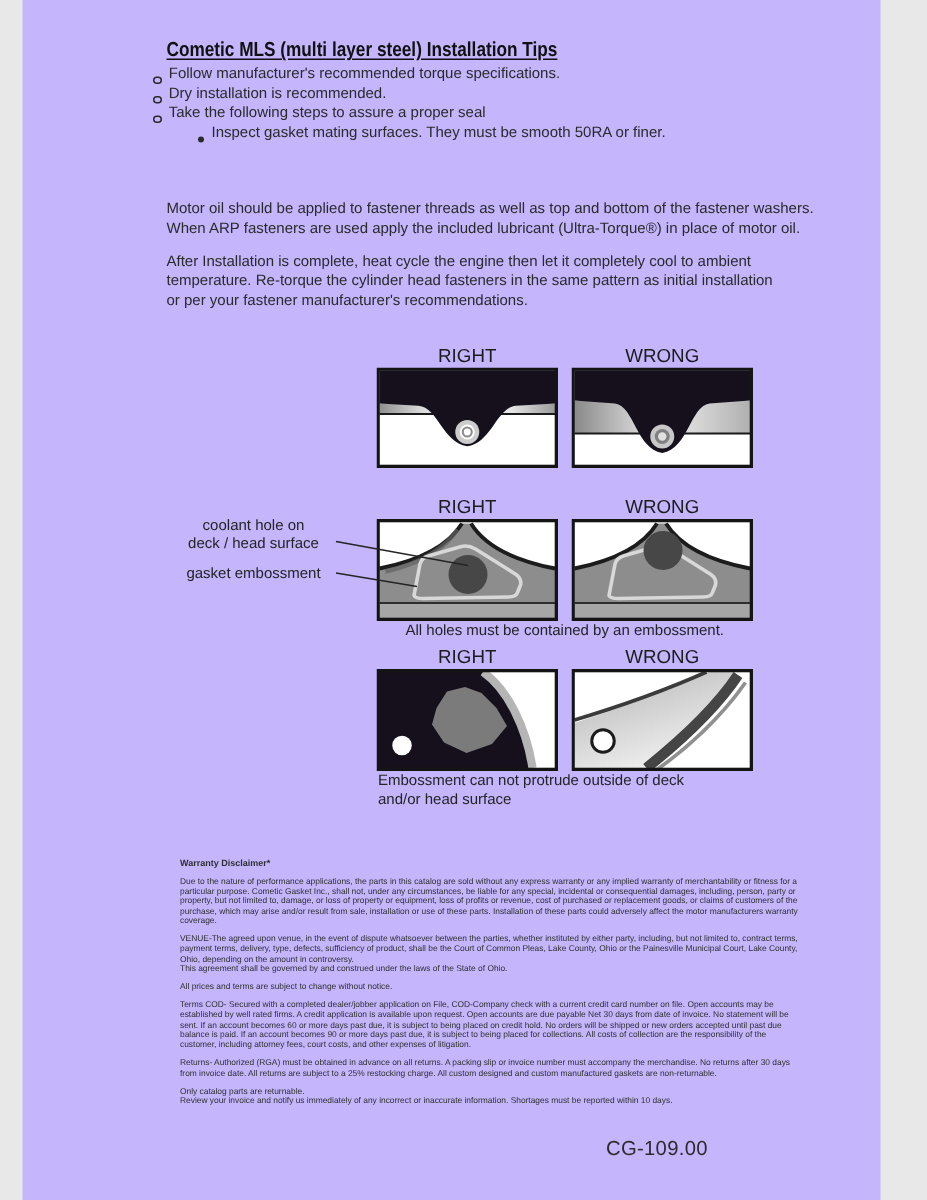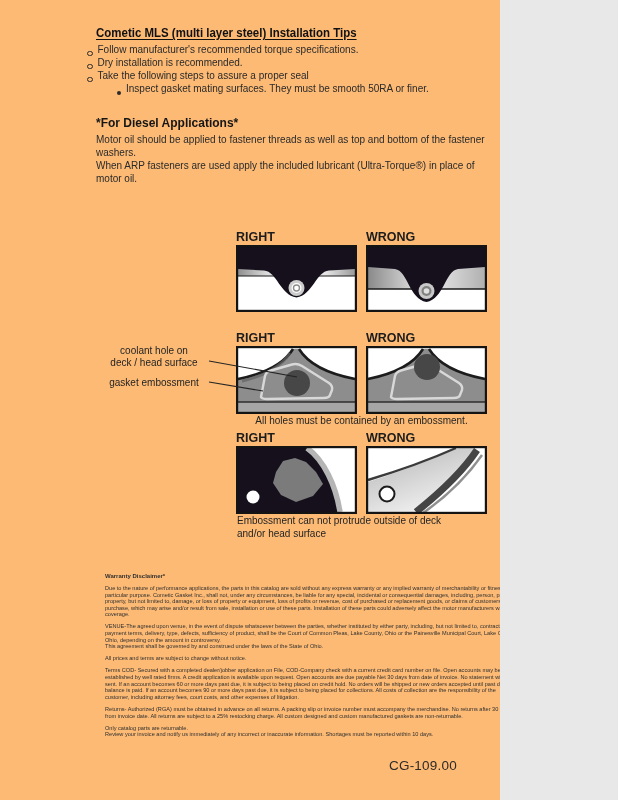--- a/index.html
+++ b/index.html
@@ -1,22 +1,23 @@
 <!DOCTYPE html>
 <html><head>
 <meta charset="utf-8">
 <style>
   html,body{margin:0;padding:0;background:#e8e8e8;}
   .page{
     position:relative;
-    width:500px;height:800px;
-    background:#fdba74;
+    width:572px;height:800px;
+    background:#c4b5fd;
     font-family:"Liberation Sans", sans-serif;
     color:#2a2a2a;
     overflow:hidden;
+    margin-left:15px;
   }
   .abs{position:absolute;}
   .doc-title{
     left:96px;top:25px;
     font-size:13.5px;font-weight:bold;color:#111;
     text-decoration:underline;
     text-underline-offset:2px;
     transform:scaleX(0.85);transform-origin:left center;
     white-space:nowrap;
   }
@@ -28,22 +29,22 @@
     margin:3.5px 5px 0 0;flex:none;}
   .mk-f{width:4px;height:4px;background:#2a2a2a;border-radius:50%;
     margin:4px 5px 0 0;flex:none;}
   .diesel-h{left:96px;top:116px;font-size:12px;font-weight:bold;color:#161616;}
   .bodytext{font-size:10px;line-height:13px;white-space:pre-line;color:#2a2a2a;}
   .p1{left:96px;top:133px;}
   .p2{left:96px;top:168px;}
   .note{left:96px;top:209px;white-space:nowrap;}
   .pair{width:251px;}
   .pair-labels{display:flex;gap:9px;height:14px;}
-  .pair-labels div{width:121px;text-align:left;font-size:12.5px;
-    font-weight:bold;color:#1c1c1c;line-height:13px;}
+  .pair-labels div{width:121px;text-align:center;font-size:12.5px;
+    font-weight:normal;color:#1c1c1c;line-height:13px;}
   .pair-boxes{display:flex;gap:9px;}
   .pair1{left:236px;top:231px;}
   .pair2{left:236px;top:332px;}
   .pair3{left:236px;top:432px;}
   .cap{font-size:10px;line-height:12.5px;color:#242424;white-space:pre-line;}
   .cap1{left:237px;top:313px;}
   .cap2{left:236px;top:415px;width:251px;text-align:center;}
   .cap3{left:237px;top:515px;}
   .anno{font-size:10px;line-height:11.5px;color:#242424;text-align:center;
     width:108px;white-space:pre-line;}
@@ -75,23 +76,25 @@
     <div class="b-row">
       <span class="mk-o"></span>
       <span>Take the following steps to assure a proper seal</span>
     </div>
     <div class="b-row sub">
       <span class="mk-f"></span>
       <span>Inspect gasket mating surfaces.  They must be smooth 50RA or finer.</span>
     </div>
   </div>
 
-  <div class="abs diesel-h">*For Diesel Applications*</div>
   <div class="abs bodytext p1">Motor oil should be applied to fastener threads as well as top and bottom of the fastener washers.
 When ARP fasteners are used apply the included lubricant (Ultra-Torque®) in place of motor oil.</div>
+  <div class="abs bodytext p2">After Installation is complete, heat cycle the engine then let it completely cool to ambient
+temperature. Re-torque the cylinder head fasteners in the same pattern as initial installation
+or per your fastener manufacturer's recommendations.</div>
 
   <div class="abs pair pair1">
     <div class="pair-labels">
       <div>RIGHT</div>
       <div>WRONG</div>
     </div>
     <div class="pair-boxes">
       <svg width="121" height="67" viewBox="0 0 121 67">
         <defs>
           <linearGradient id="gA" x1="0" y1="0" x2="1" y2="0">

